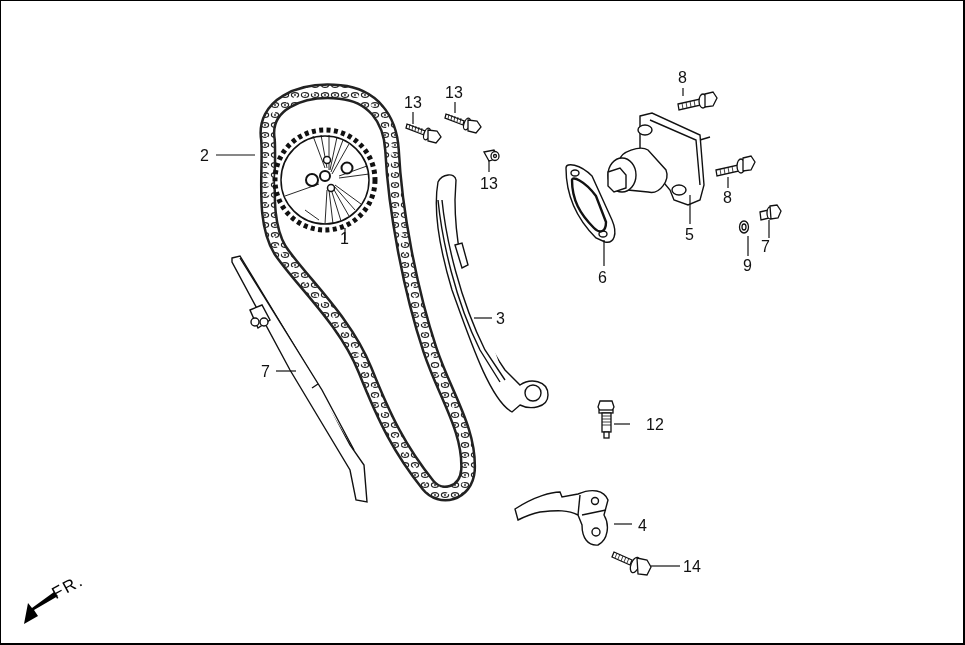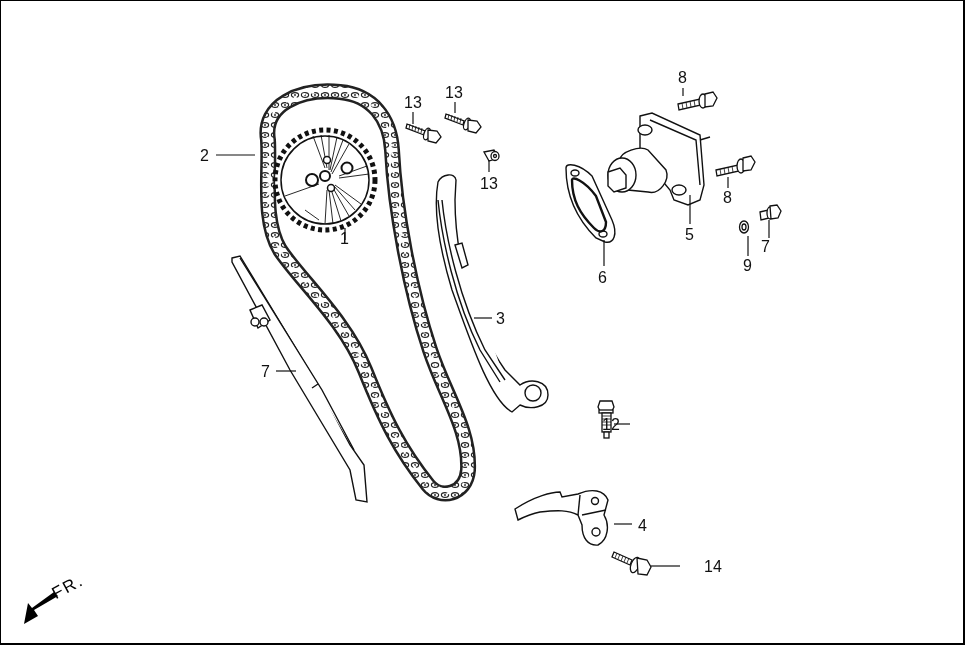--- a/index.html
+++ b/index.html
@@ -219,18 +219,18 @@
 <div class="callout" style="left:496px;top:311px">3</div>
 <div class="callout" style="left:261px;top:364px">7</div>
 <div class="callout" style="left:638px;top:518px">4</div>
 <div class="callout" style="left:685px;top:227px">5</div>
 <div class="callout" style="left:598px;top:270px">6</div>
 <div class="callout" style="left:678px;top:70px">8</div>
 <div class="callout" style="left:723px;top:190px">8</div>
 <div class="callout" style="left:743px;top:258px">9</div>
 <div class="callout" style="left:480px;top:176px">13</div>
 <div class="callout" style="left:761px;top:239px">7</div>
-<div class="callout" style="left:602px;top:417px">12</div>
+<div class="callout" style="left:646px;top:417px">12</div>
 <div class="callout" style="left:404px;top:95px">13</div>
 <div class="callout" style="left:445px;top:85px">13</div>
-<div class="callout" style="left:704px;top:559px">14</div>
+<div class="callout" style="left:683px;top:559px">14</div>
 
 <div class="fr-label" style="left:58px;top:584px">FR.</div>
 
 </body></html>

